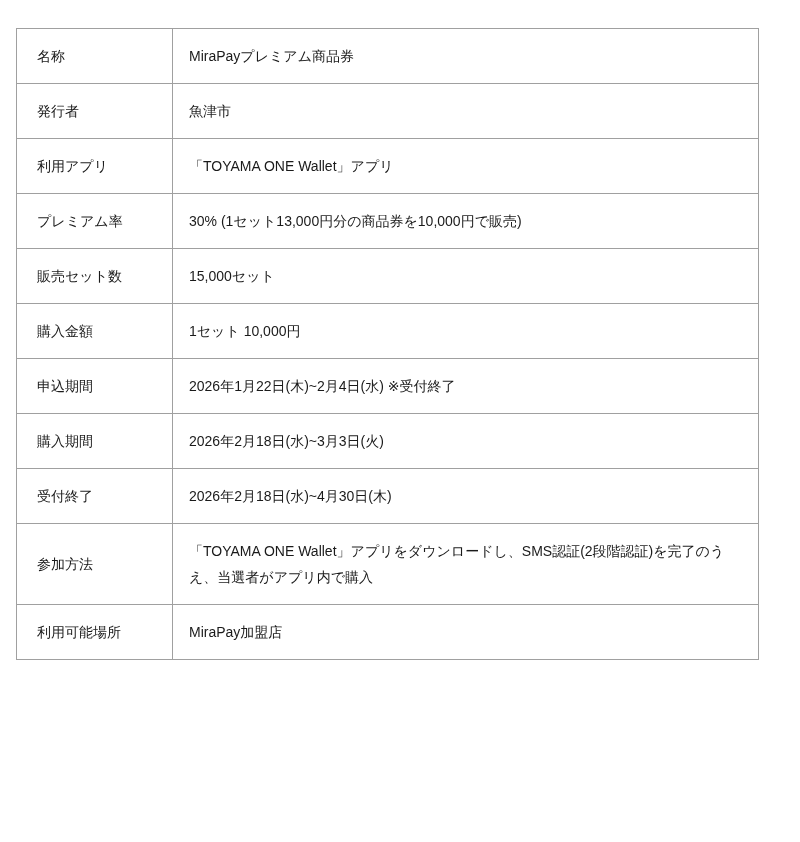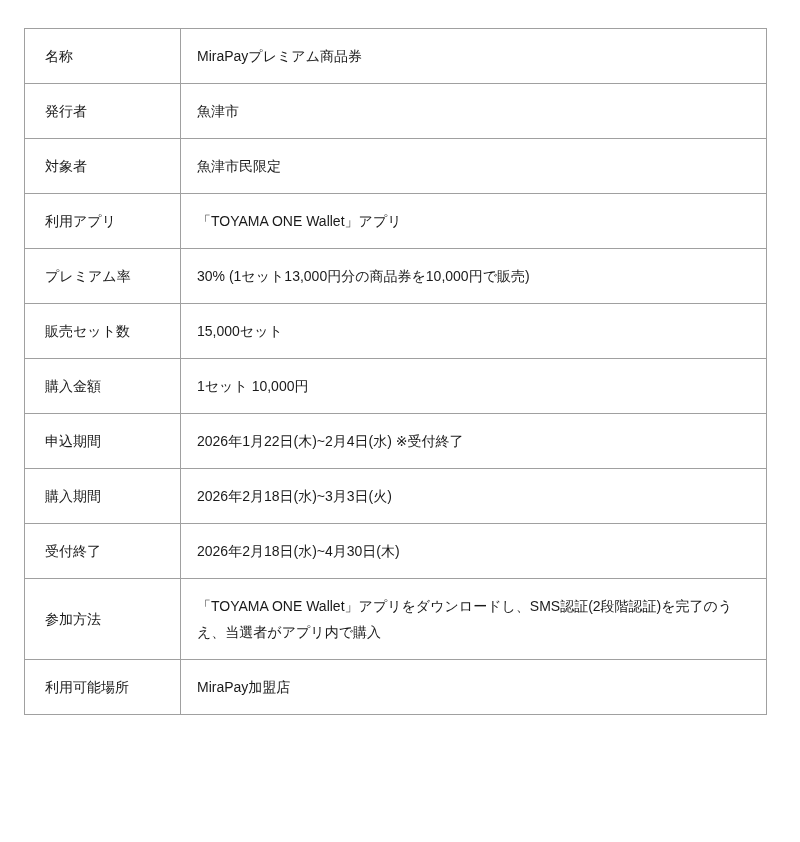--- a/index.html
+++ b/index.html
@@ -12,21 +12,21 @@
     margin: 0;
     padding: 0;
     width: 800px;
     height: 842px;
     background: var(--bg-color);
     font-family: "Liberation Sans", "DejaVu Sans", sans-serif;
     color: var(--text-color);
   }
   .spec-table {
     border-collapse: collapse;
-    margin: 28px 0 0 24px;
+    margin: 28px 0 0 16px;
     width: 742px;
     table-layout: fixed;
   }
   .spec-table td {
     border: 1px solid var(--border-color);
     font-size: 14px;
     line-height: 26px;
     padding: 14px 20px;
     vertical-align: middle;
     word-break: break-word;
@@ -49,24 +49,20 @@
   <tr>
     <td class="label-cell">名称</td>
     <td class="value-cell">MiraPayプレミアム商品券</td>
   </tr>
 
   <tr>
     <td class="label-cell">発行者</td>
     <td class="value-cell">魚津市</td>
   </tr>
 
-  <tr>
-    <td class="label-cell">対象者</td>
-    <td class="value-cell">魚津市民限定</td>
-  </tr>
 
   <tr>
     <td class="label-cell">利用アプリ</td>
     <td class="value-cell">「TOYAMA ONE Wallet」アプリ</td>
   </tr>
 
   <tr>
     <td class="label-cell">プレミアム率</td>
     <td class="value-cell">30% (1セット13,000円分の商品券を10,000円で販売)</td>
   </tr>

